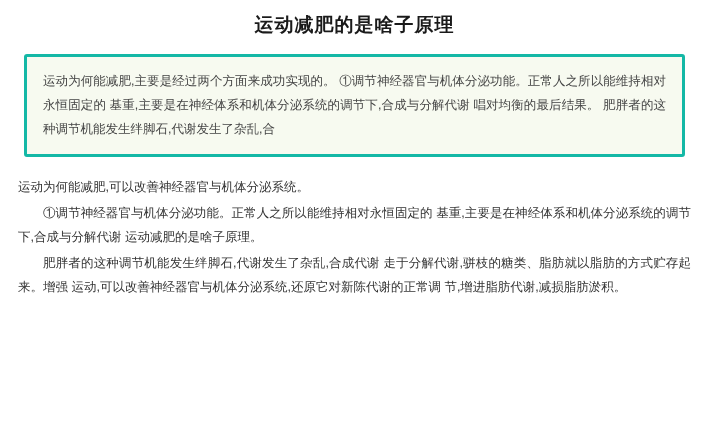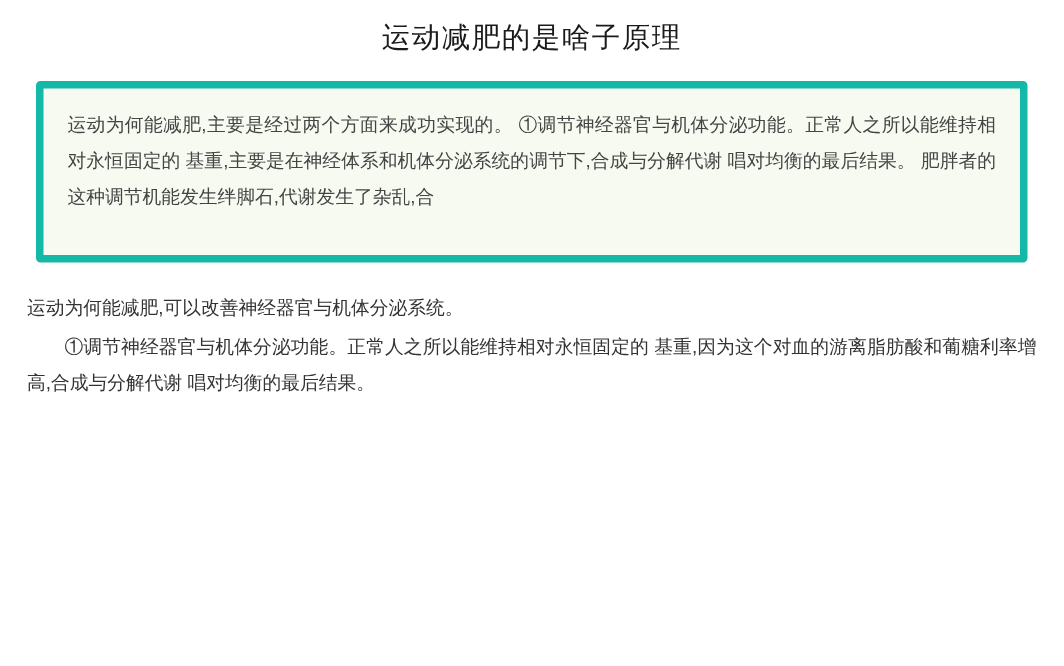--- a/index.html
+++ b/index.html
@@ -17,30 +17,30 @@
   .page {
     width: 709px;
     height: 444px;
     box-sizing: border-box;
     padding: 0 18px;
     position: relative;
   }
   .article-title {
     text-align: center;
     font-size: 19px;
-    font-weight: normal;
+    font-weight: bold;
     color: #1a1a1a;
     margin: 12px 0 16px 0;
     letter-spacing: 1px;
   }
   .summary-box {
-    border: 5px solid #14b8a6;
+    border: 3px solid #14b8a6;
     background: #f7faf0;
     border-radius: 3px;
-    padding: 12px 16px 27px 16px;
+    padding: 12px 16px 13px 16px;
     margin: 0 6px 18px 6px;
     box-sizing: border-box;
   }
   .summary-text {
     font-size: 12.5px;
     line-height: 24px;
     color: #444444;
     text-align: justify;
     margin: 0;
   }
@@ -64,16 +64,17 @@
 <div class="page">
 
   <h1 class="article-title">运动减肥的是啥子原理</h1>
 
   <div class="summary-box">
     <p class="summary-text">运动为何能减肥,主要是经过两个方面来成功实现的。 ①调节神经器官与机体分泌功能。正常人之所以能维持相对永恒固定的 基重,主要是在神经体系和机体分泌系统的调节下,合成与分解代谢 唱对均衡的最后结果。 肥胖者的这种调节机能发生绊脚石,代谢发生了杂乱,合</p>
   </div>
 
   <div class="body-copy">
     <p class="no-indent">运动为何能减肥,可以改善神经器官与机体分泌系统。</p>
-    <p class="indent">①调节神经器官与机体分泌功能。正常人之所以能维持相对永恒固定的 基重,因为这个对血的游离脂肪酸和葡糖利率增高,合成与分解代谢 唱对均衡的最后结果。</p>
+    <p class="indent">①调节神经器官与机体分泌功能。正常人之所以能维持相对永恒固定的 基重,主要是在神经体系和机体分泌系统的调节下,合成与分解代谢 运动减肥的是啥子原理。</p>
+    <p class="indent">肥胖者的这种调节机能发生绊脚石,代谢发生了杂乱,合成代谢 走于分解代谢,骈枝的糖类、脂肪就以脂肪的方式贮存起来。增强 运动,可以改善神经器官与机体分泌系统,还原它对新陈代谢的正常调 节,增进脂肪代谢,减损脂肪淤积。</p>
   </div>
 
 </div>
 
 </body></html>

